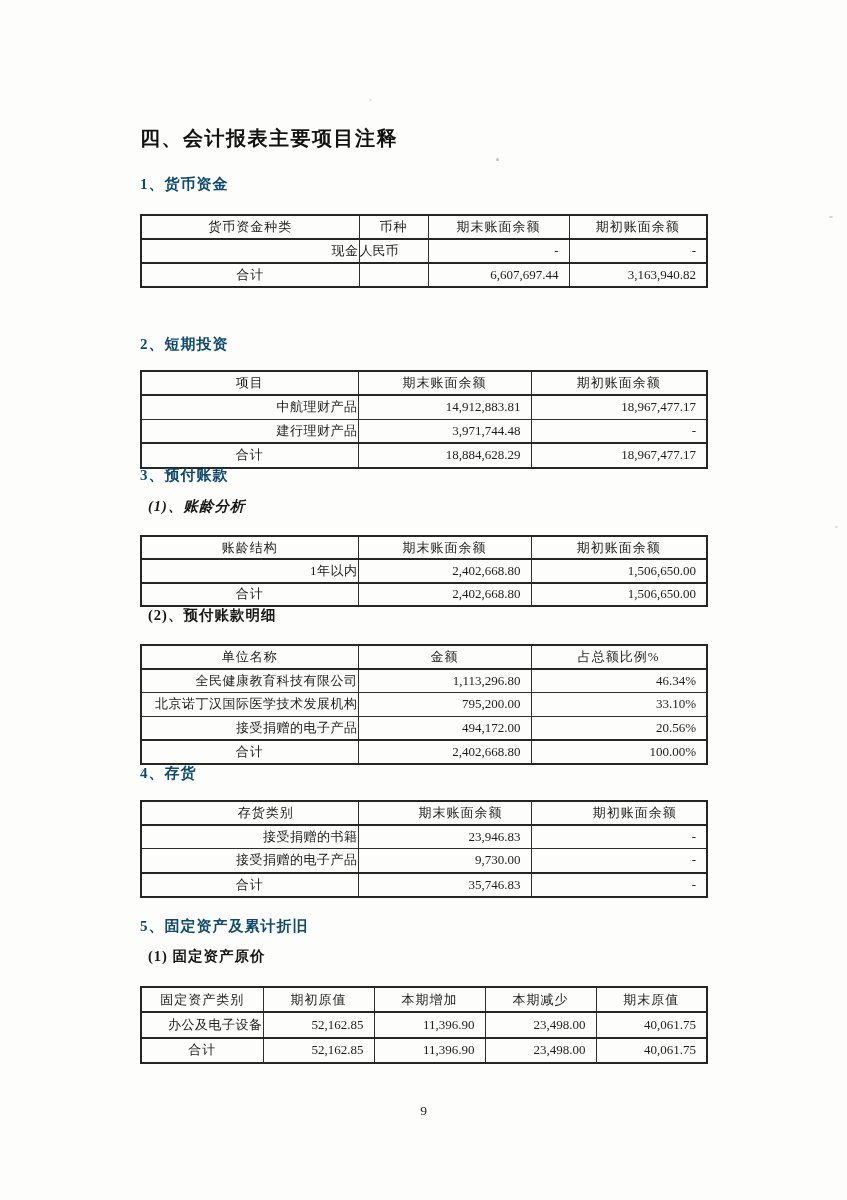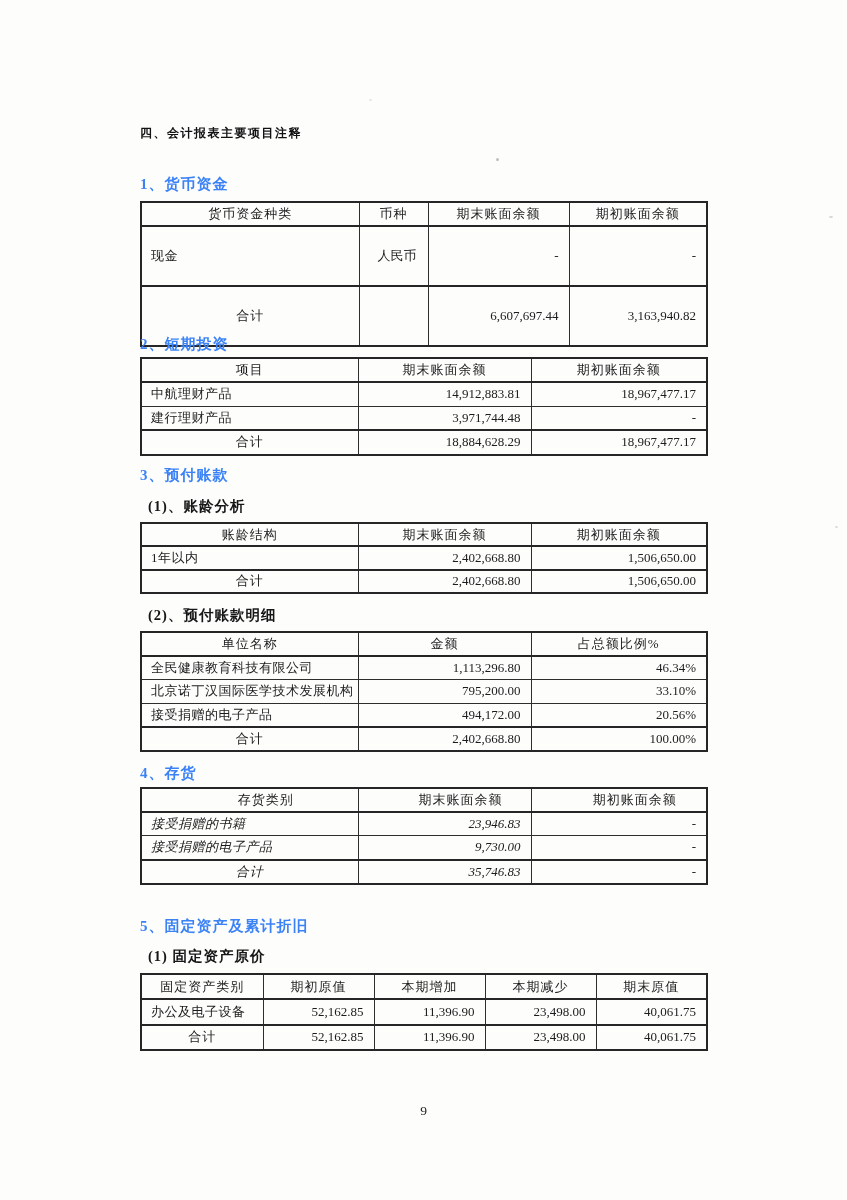--- a/index.html
+++ b/index.html
@@ -9,84 +9,85 @@
     margin:0 auto;
     background:#fdfdfc;
     font-family:"Liberation Serif","DejaVu Serif",serif;
     color:#1e1e1e;
     overflow:hidden;
   }
   .doc-title{
     position:absolute;left:140px;top:125px;
     margin:0;
     font-family:"Liberation Sans","DejaVu Sans",sans-serif;
-    font-size:12px;font-weight:700;color:#121212;
+    font-size:20px;font-weight:700;color:#121212;
     letter-spacing:1.5px;
   }
   .sec-heading{
     position:absolute;left:140px;margin:0;
-    font-size:15px;font-weight:700;color:#3b82f6;
+    font-size:15px;font-weight:700;color:#0c4a6e;
     letter-spacing:1px;
   }
   .sub-heading{
     position:absolute;left:148px;margin:0;
     font-size:14.5px;font-weight:700;color:#161616;
     letter-spacing:1px;
   }
   #h-s1{top:175px;}
   #h-s2{top:335px;text-align:center;}
   #h-s3{top:466px;}
-  #h-s3-1{top:497px;}
+  #h-s3-1{top:497px;font-style:italic;}
   #h-s3-2{top:606px;}
   #h-s4{top:764px;}
   #h-s5{top:917px;}
   #h-s5-1{top:947px;}
 
   .fin-table{
     position:absolute;left:140px;width:566px;
     border-collapse:collapse;table-layout:fixed;
     border:2.2px solid #262626;
+    margin-top:13px;
   }
   .fin-table th,.fin-table td{
     border:1.6px solid #2e2e2e;
     font-size:13px;
     padding:0 10px 0 0;
     overflow:hidden;white-space:nowrap;
     color:#1c1c1c;
   }
   .fin-table th{
     text-align:center;font-weight:400;padding:0;
     border-bottom:2.2px solid #262626;
     letter-spacing:1px;
   }
   .fin-table td{text-align:right;}
-  .fin-table td:first-child{text-align:left;padding-left:9px;padding-right:0;letter-spacing:0.5px;}
+  .fin-table td:first-child{text-align:right;padding-left:9px;padding-right:0;letter-spacing:0.5px;}
   .fin-table tr.total td{border-top:2.2px solid #262626;}
   .fin-table tr.total td:first-child{text-align:center;padding-left:0;letter-spacing:1px;}
 
   #table-1{top:201px;}
   #table-1 th{height:22px;}
   #table-1 td{height:22px;}
-  #table-1 td:nth-child(2){text-align:left;padding:18px;}
+  #table-1 td:nth-child(2){text-align:left;padding:0;}
 
   #table-2{top:357px;}
   #table-2 th{height:22px;}
   #table-2 td{height:22.5px;}
 
   #table-3a{top:522px;}
   #table-3a th{height:21px;}
   #table-3a td{height:21.5px;}
 
   #table-3b{top:631px;border-radius:9px;}
   #table-3b th{height:22px;}
   #table-3b td{height:22.3px;}
 
   #table-4{top:787px;}
   #table-4 th{height:22px;padding-left:32px;}
-  #table-4 td{height:22.3px;font-style:italic;}
+  #table-4 td{height:22.3px;}
 
   #table-5{top:973px;}
   #table-5 th{height:23px;}
   #table-5 td{height:23.5px;}
 
   .page-number{
     position:absolute;left:0;top:1103px;width:100%;
     text-align:center;font-size:13.5px;color:#222;
   }
   .speck{position:absolute;background:#8d8d8d;border-radius:50%;}

